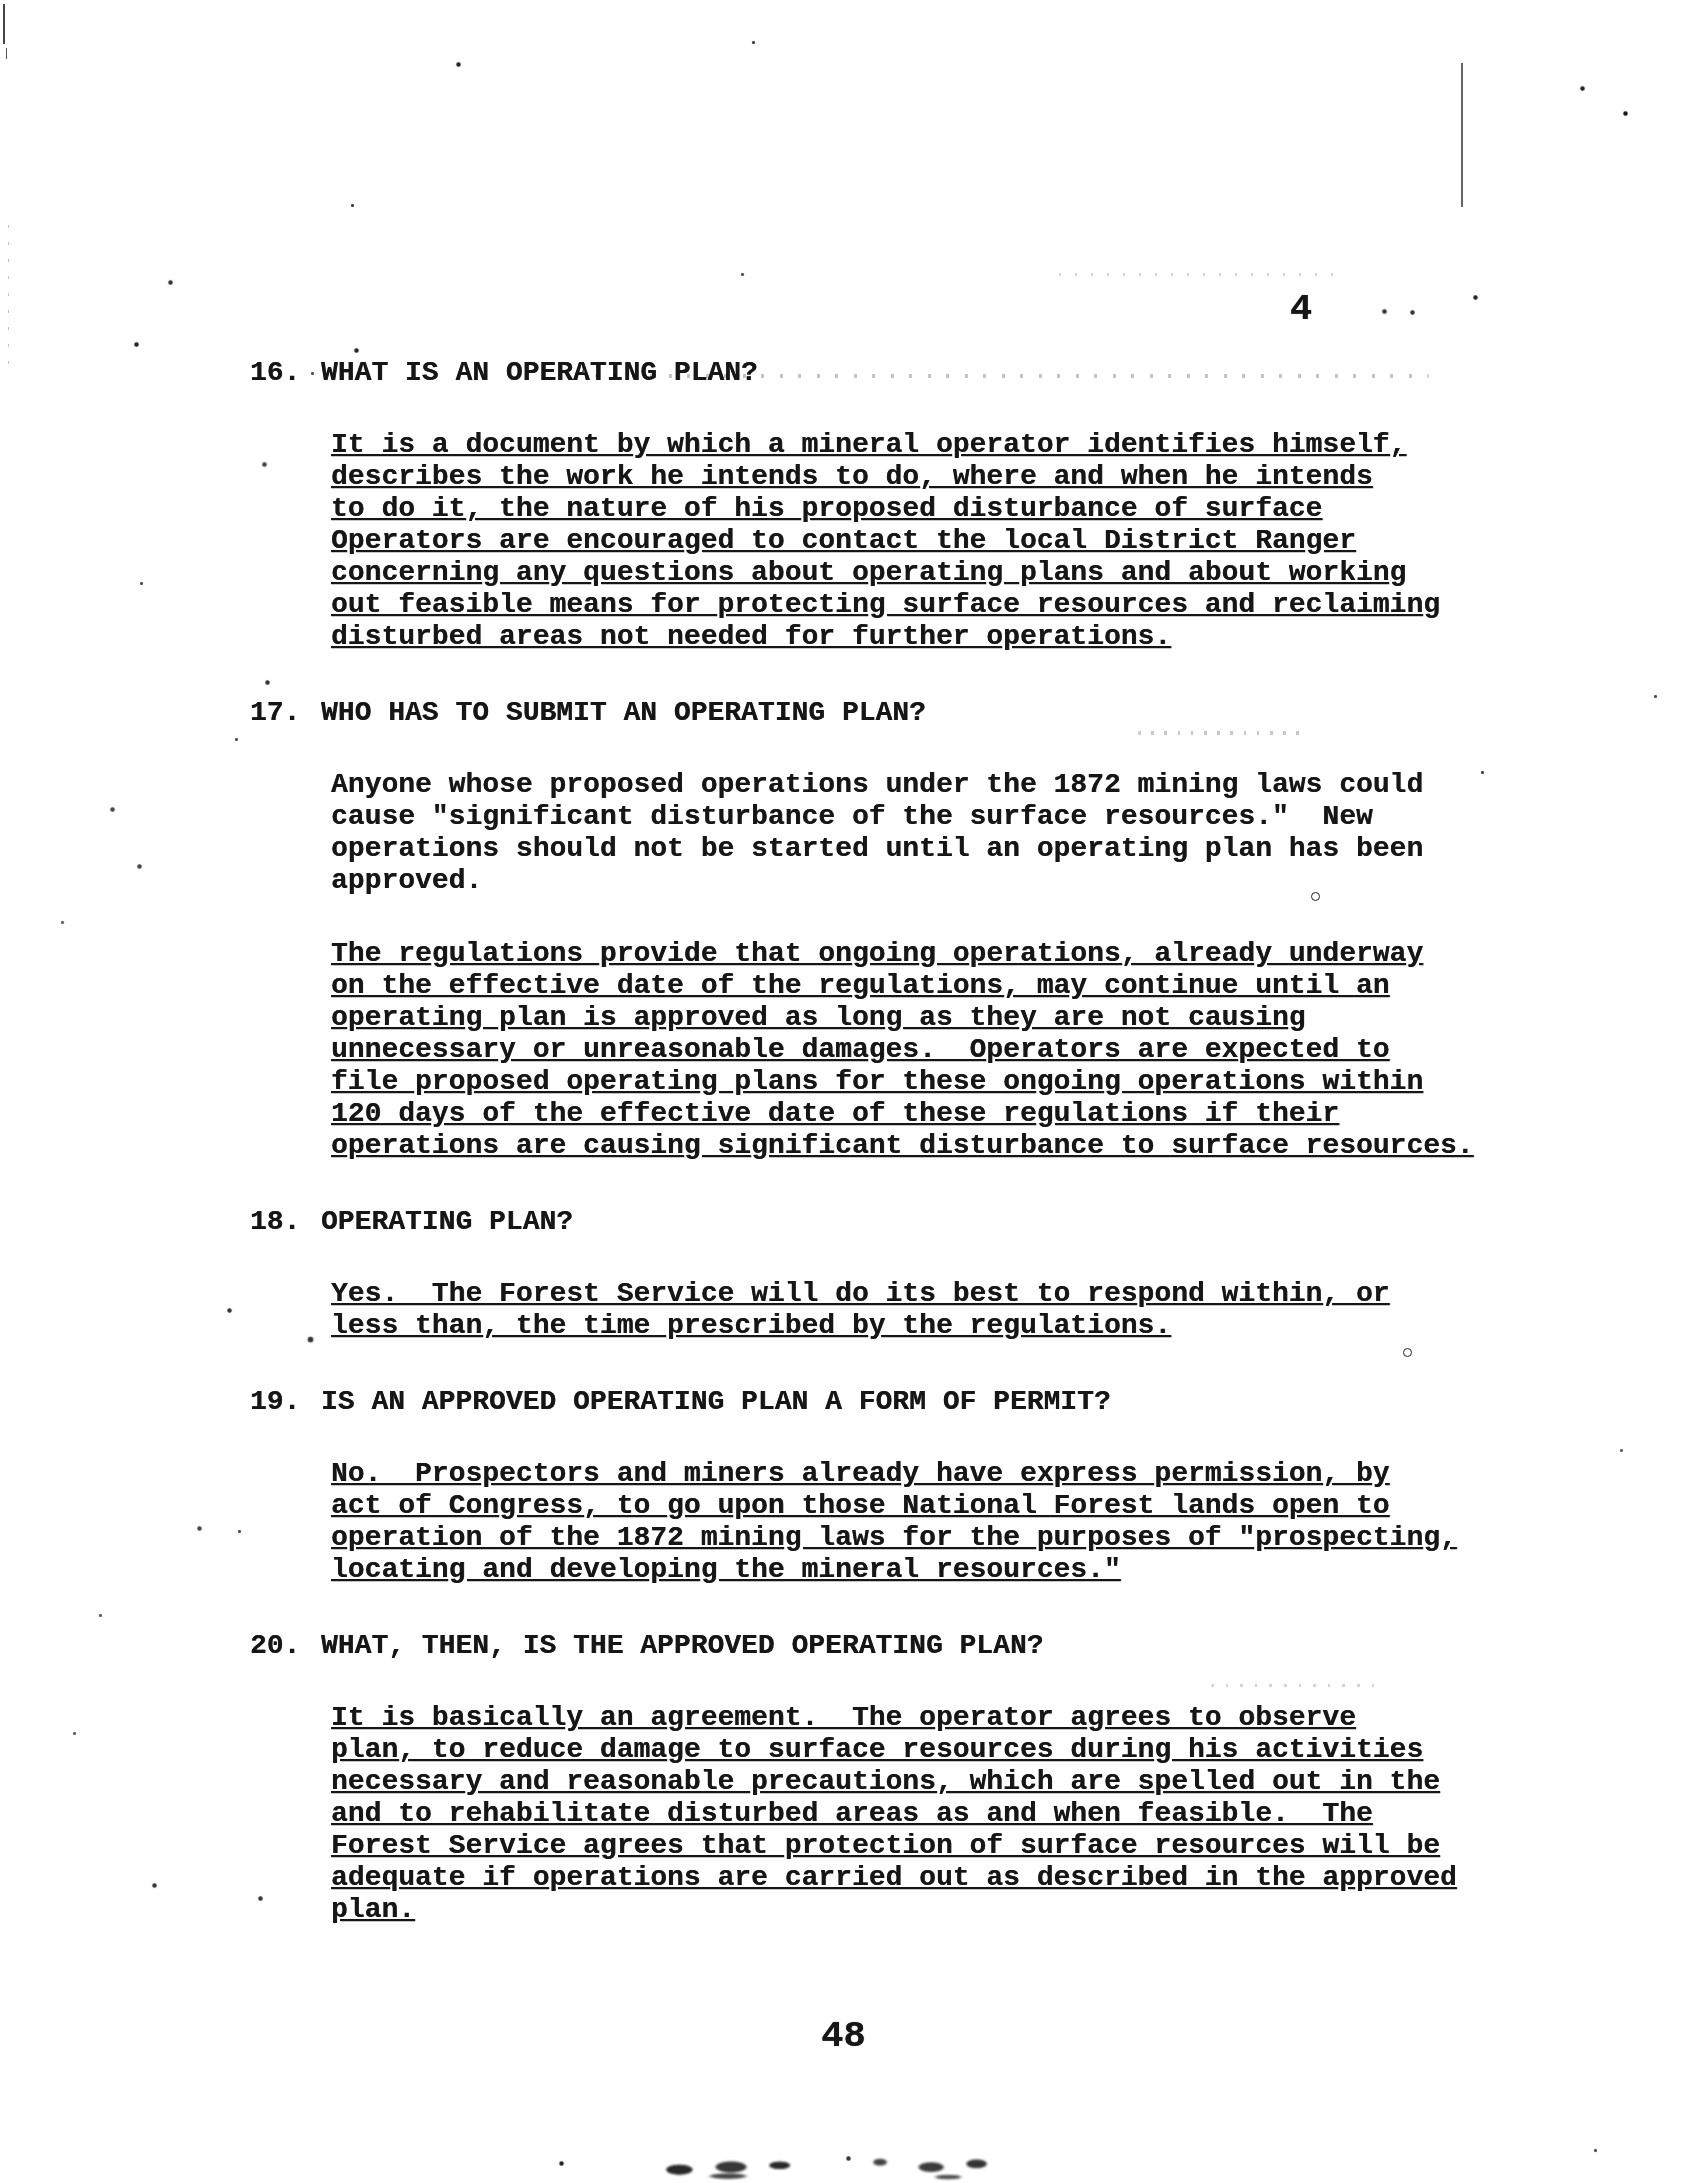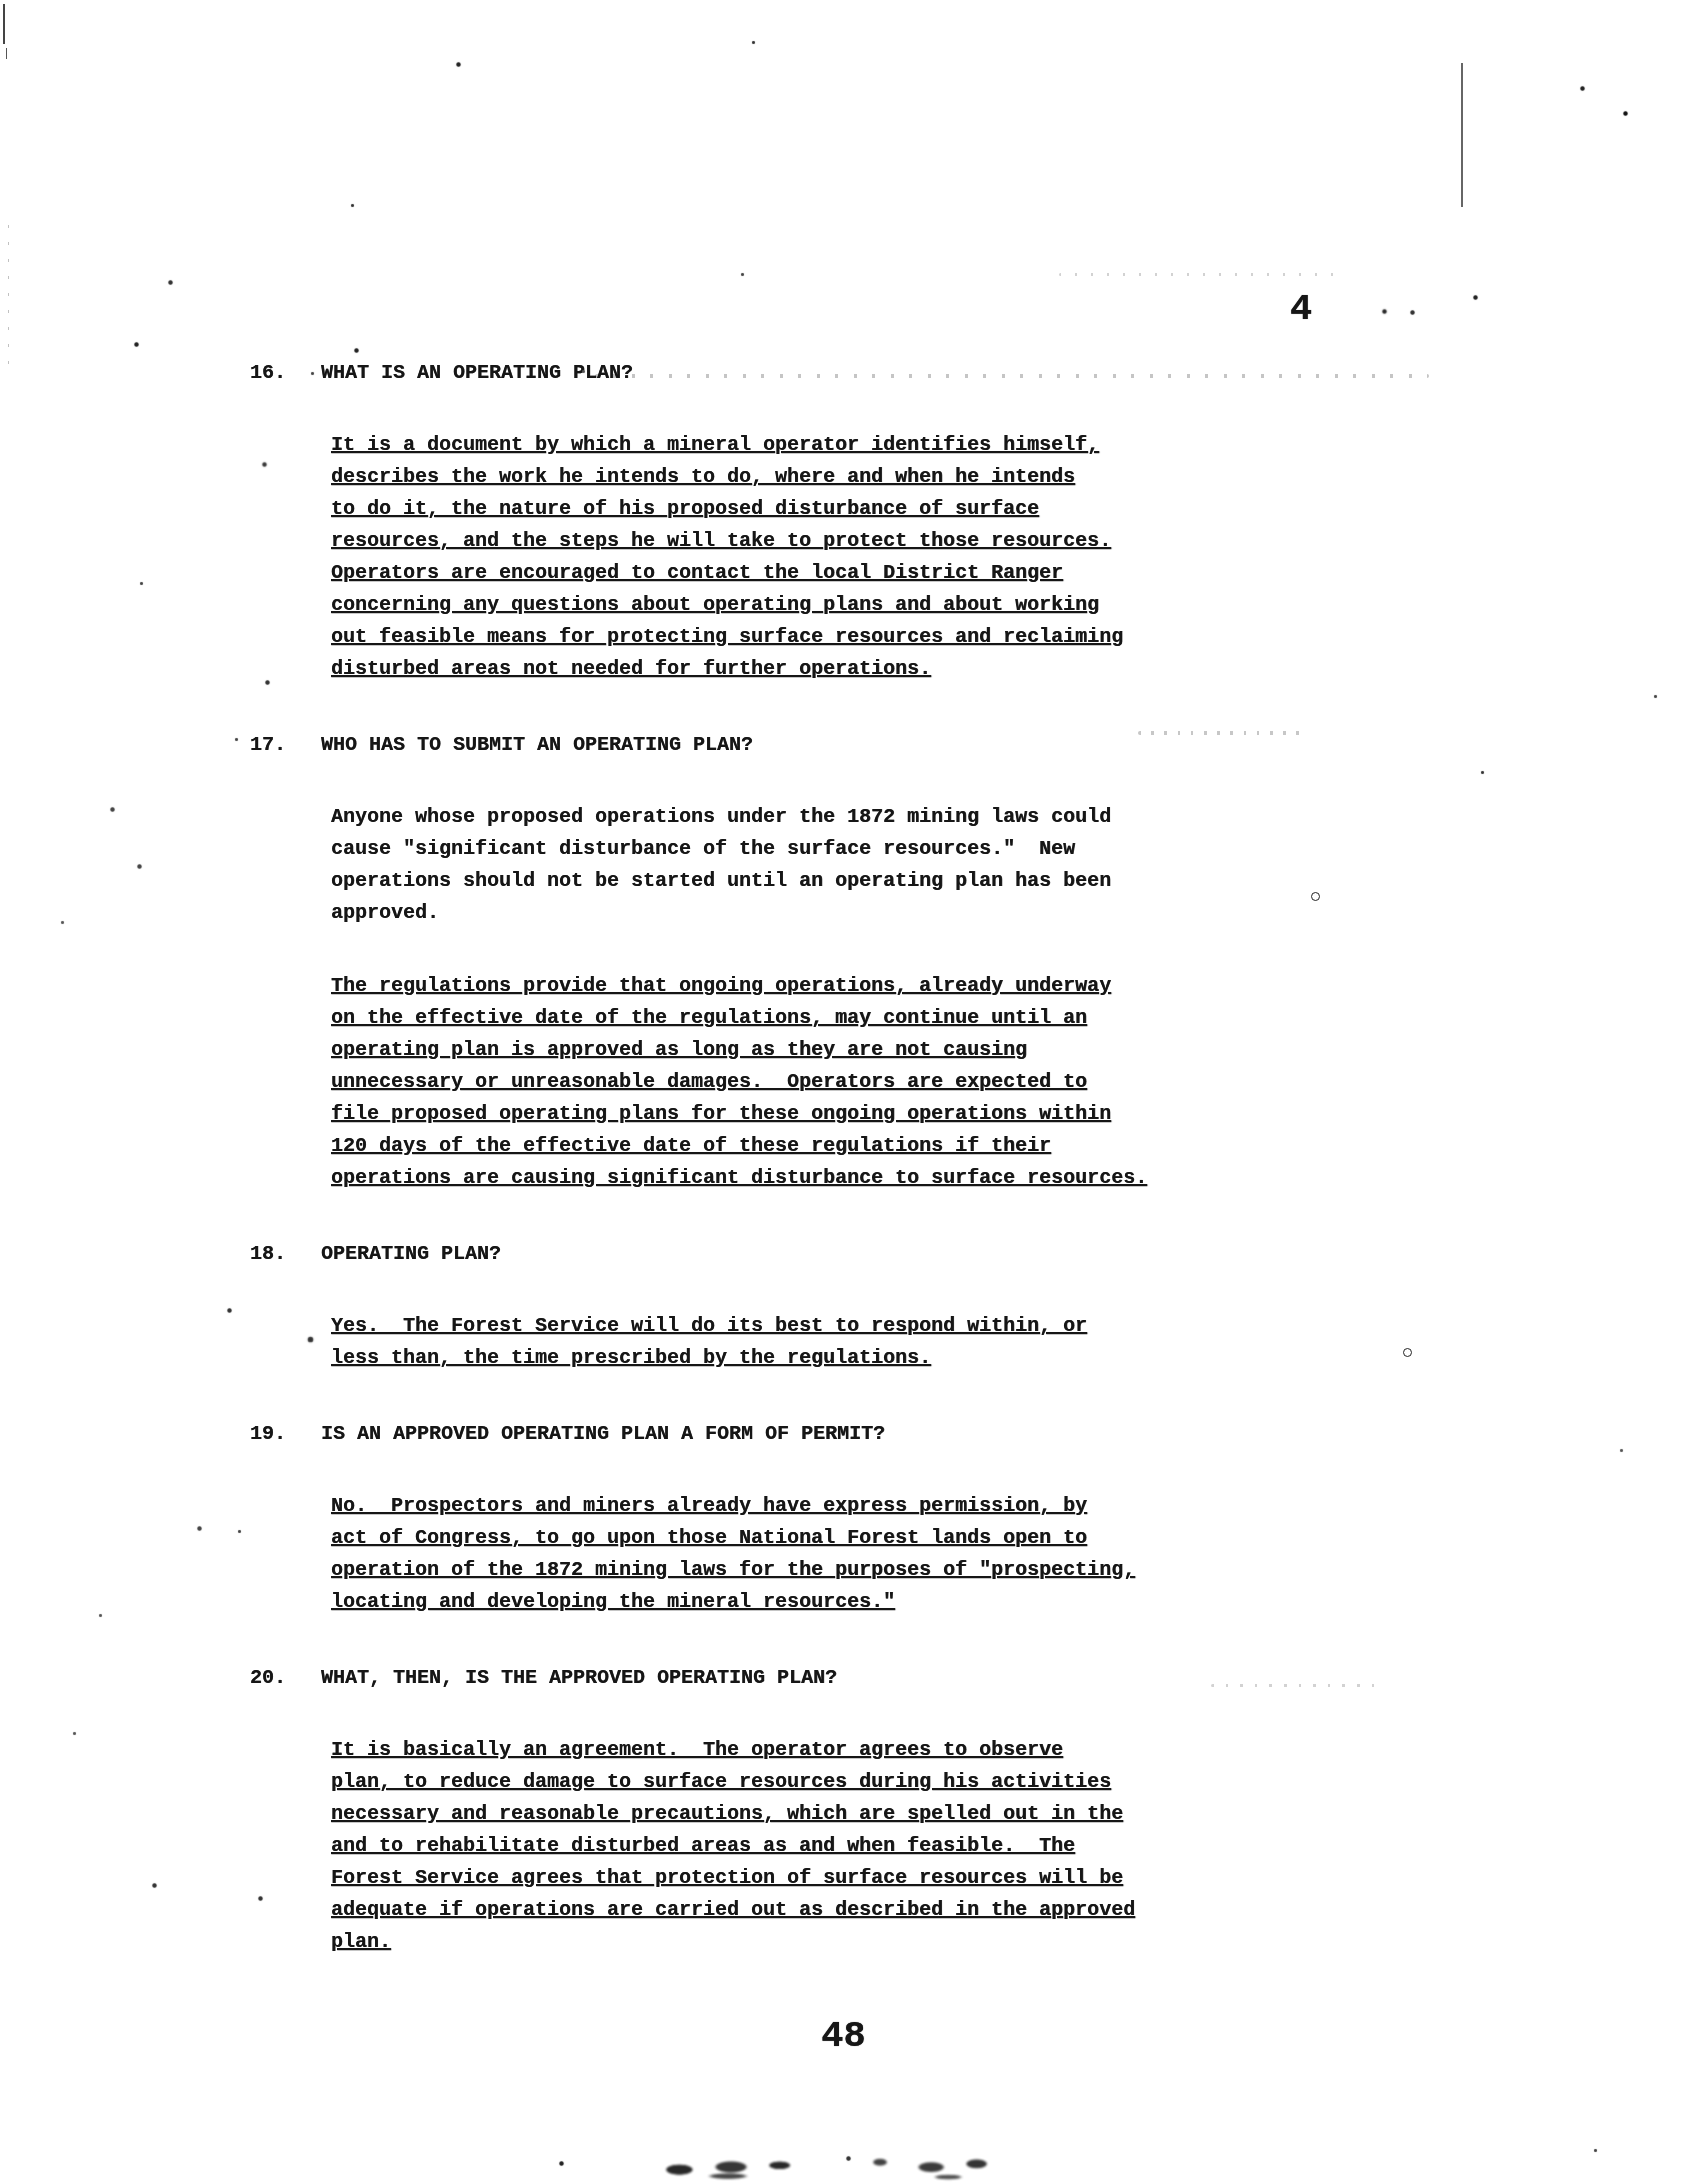--- a/index.html
+++ b/index.html
@@ -8,21 +8,21 @@
     background:#ffffff; color:#161616;
     font-family:"Liberation Mono","DejaVu Sans Mono",monospace;
   }
   .page-number-top {
     position:absolute; left:1290px; top:288px;
     font-size:37px; font-weight:bold;
     text-shadow:0 0 0.7px rgba(0,0,0,.8);
   }
   .content {
     position:absolute; left:250px; top:357px; width:1257px;
-    font-size:20px; line-height:32px; font-weight:bold;
+    font-size:28px; line-height:32px; font-weight:bold;
     text-shadow:0.3px 0.3px 0.5px rgba(0,0,0,.75);
   }
   .qa-item { margin-bottom:44px; }
   .qa-item:last-child { margin-bottom:0; }
   .q-row { display:flex; margin-bottom:40px; }
   .q-number { width:71px; flex:none; }
   .q-lines { flex:1; }
   .q-line, .body-line { white-space:pre; }
   .answer { margin-left:81px; }
   .paragraph { margin-bottom:41px; }
@@ -94,21 +94,20 @@
       <span class="q-number">16.</span>
       <div class="q-lines">
           <div class="q-line">WHAT IS AN OPERATING PLAN?</div>
         </div>
     </div>
     <div class="answer">
         <div class="paragraph">
           <div class="body-line">It is a document by which a mineral operator identifies himself,</div>
           <div class="body-line">describes the work he intends to do, where and when he intends</div>
           <div class="body-line">to do it, the nature of his proposed disturbance of surface</div>
-          <div class="body-line">resources, and the steps he will take to protect those resources.</div>
           <div class="body-line">Operators are encouraged to contact the local District Ranger</div>
           <div class="body-line">concerning any questions about operating plans and about working</div>
           <div class="body-line">out feasible means for protecting surface resources and reclaiming</div>
           <div class="body-line">disturbed areas not needed for further operations.</div>
         </div>
       </div>
   </section>
 
   <section class="qa-item">
     <div class="q-row">

